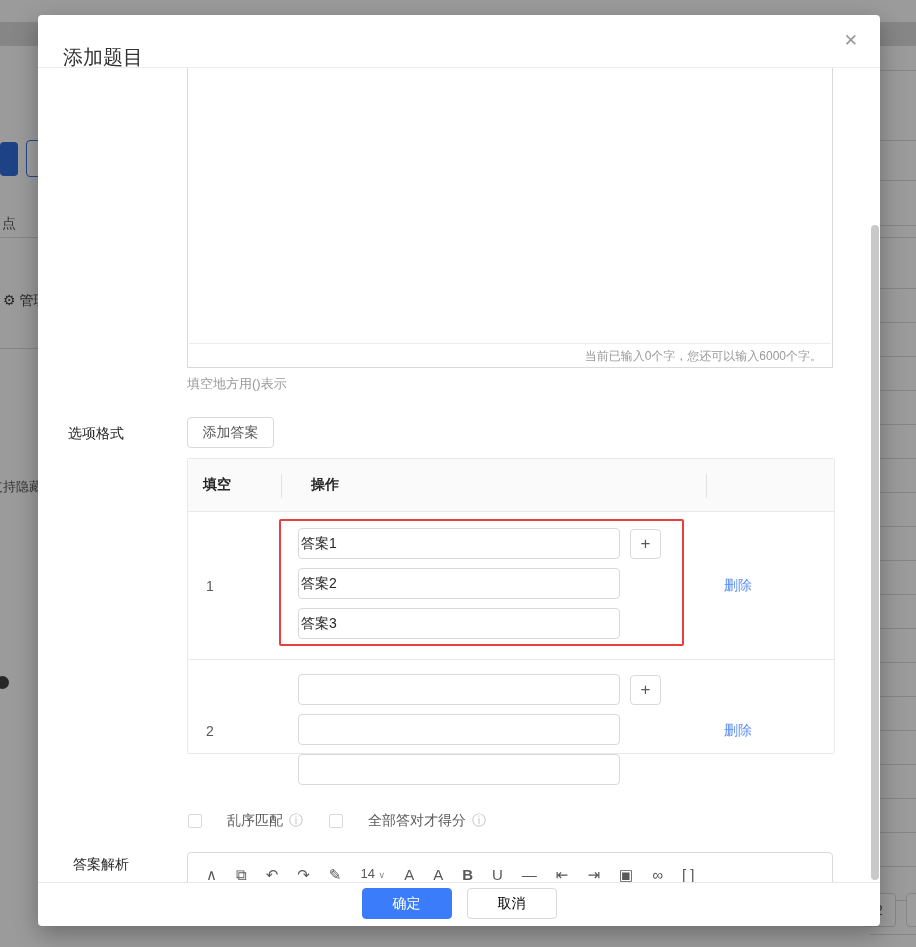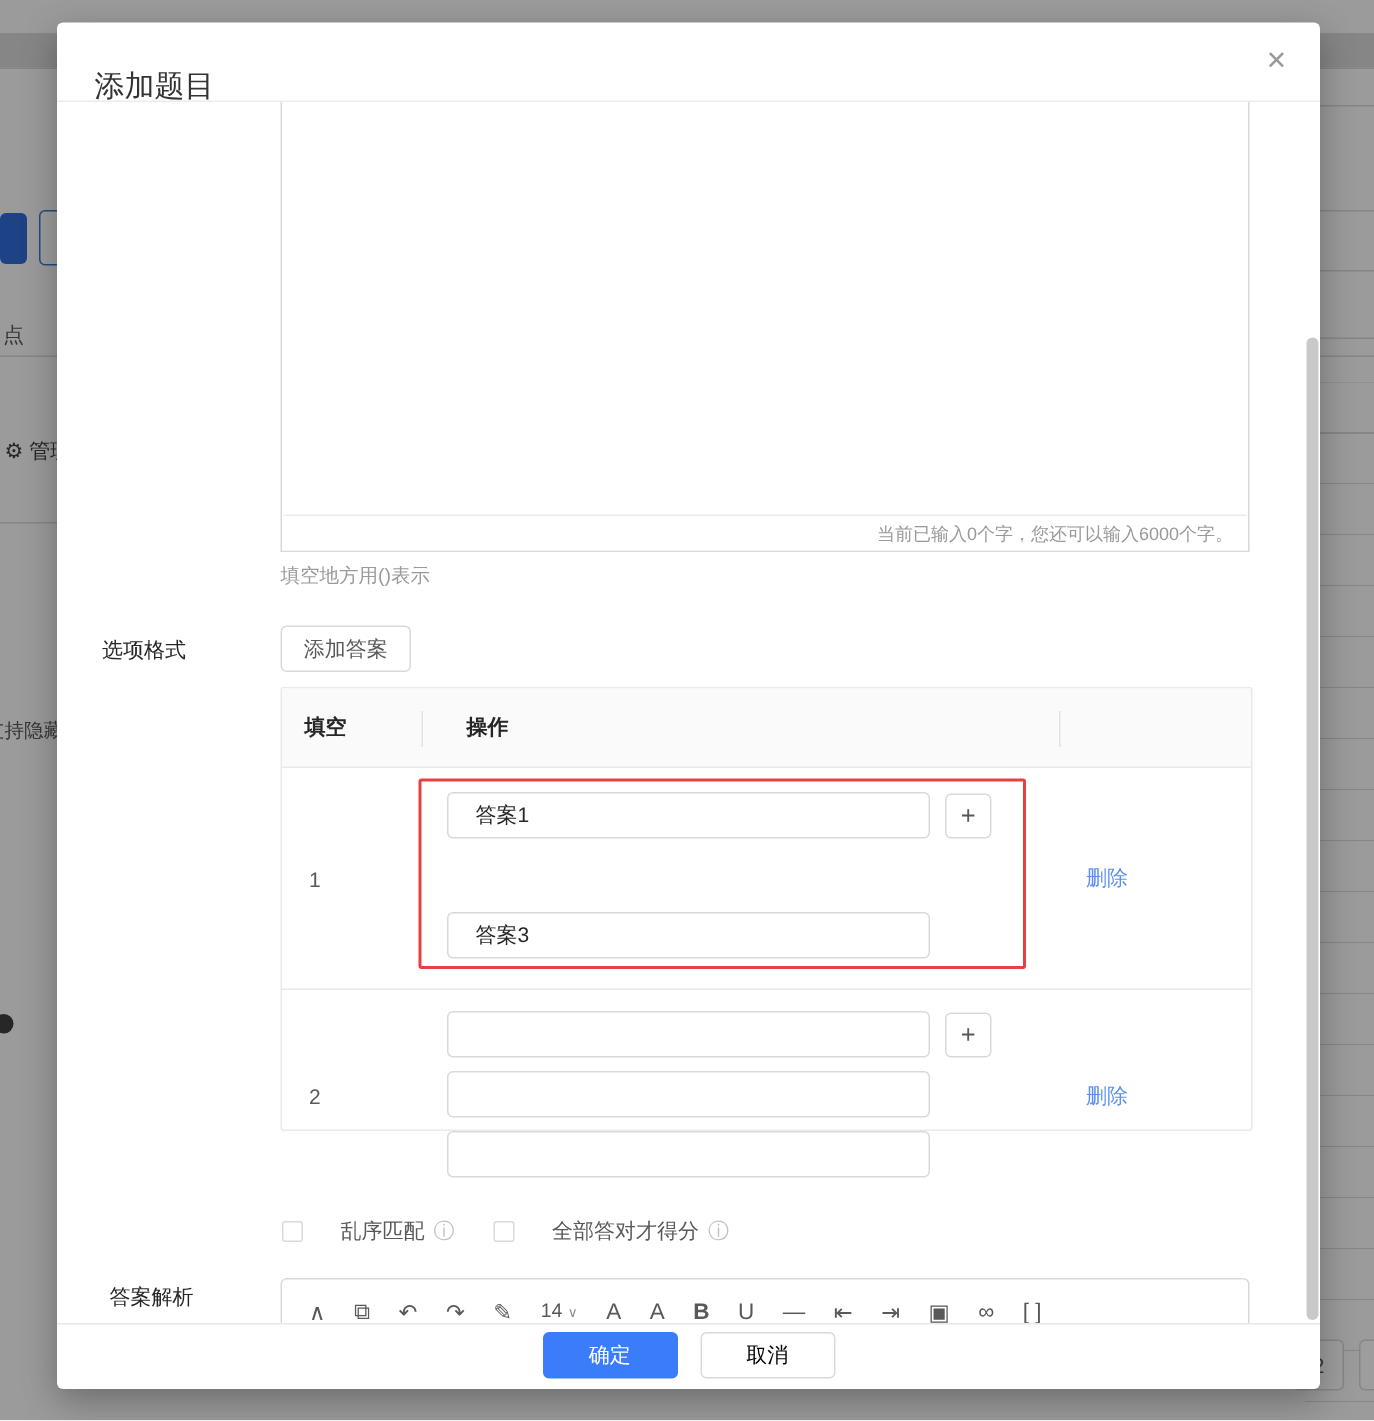--- a/index.html
+++ b/index.html
@@ -54,21 +54,21 @@
   .th2 { width:425px; padding-left:15px; }
   .th3 { padding-left:30px; }
   .th-div { position:absolute; top:15px; width:1px; height:24px; background:#e2e2e2; }
   .trow { position:relative; }
   .trow.r1 { height:147px; }
   .trow.r2 { height:142px; border-top:1px solid #e9e9e9; }
   .row-index { position:absolute; left:18px; top:50%; transform:translateY(-50%); font-size:14px; color:#595959; }
   .red-box { position:absolute; left:91px; top:7px; width:405px; height:127px;
     border:2px solid #e84040; border-radius:2px; pointer-events:none; z-index:3; }
   .ans { position:absolute; left:110px; width:322px; height:31px; border:1px solid #d9d9d9;
-    border-radius:4px; padding:0 18px; font-size:14px; color:#262626; background:#fff;
+    border-radius:4px; padding:0 2px; font-size:14px; color:#262626; background:#fff;
     font-family:"Liberation Sans","DejaVu Sans",sans-serif; z-index:2; }
   .r1 .i1 { top:16px; } .r1 .i2 { top:56px; } .r1 .i3 { top:96px; }
   .r2 .i1 { top:14px; } .r2 .i2 { top:54px; } .r2 .i3 { top:94px; }
   .plus { position:absolute; left:442px; width:31px; height:30px; background:#fff; border:1px solid #d9d9d9;
     border-radius:4px; font-size:17px; color:#595959; cursor:pointer; line-height:26px; z-index:2; }
   .r1 .plus { top:17px; } .r2 .plus { top:15px; }
   .del { position:absolute; left:536px; top:50%; transform:translateY(-50%); font-size:14px;
     color:#5b8ff2; cursor:pointer; text-decoration:none; }
 
   .opts { position:absolute; left:150px; top:744px; display:flex; align-items:center; font-size:14px; color:#595959; }
@@ -139,20 +139,21 @@
           <div class="th1">填空</div>
           <div class="th3">操作</div>
           <div class="th-div" style="left:93px;"></div>
           <div class="th-div" style="left:518px;"></div>
         </div>
 
         <div class="trow r1">
           <div class="row-index">1</div>
           <div class="red-box"></div>
           <input class="ans i1" value="答案1" style="">
+          <input class="ans i2" value="答案2" style="">
           <input class="ans i3" value="答案3" style="">
           <button class="plus">+</button>
           <a class="del">删除</a>
         </div>
 
         <div class="trow r2">
           <div class="row-index">2</div>
           <input class="ans i1" value="" style="">
           <input class="ans i2" value="" style="">
           <input class="ans i3" value="" style="">

